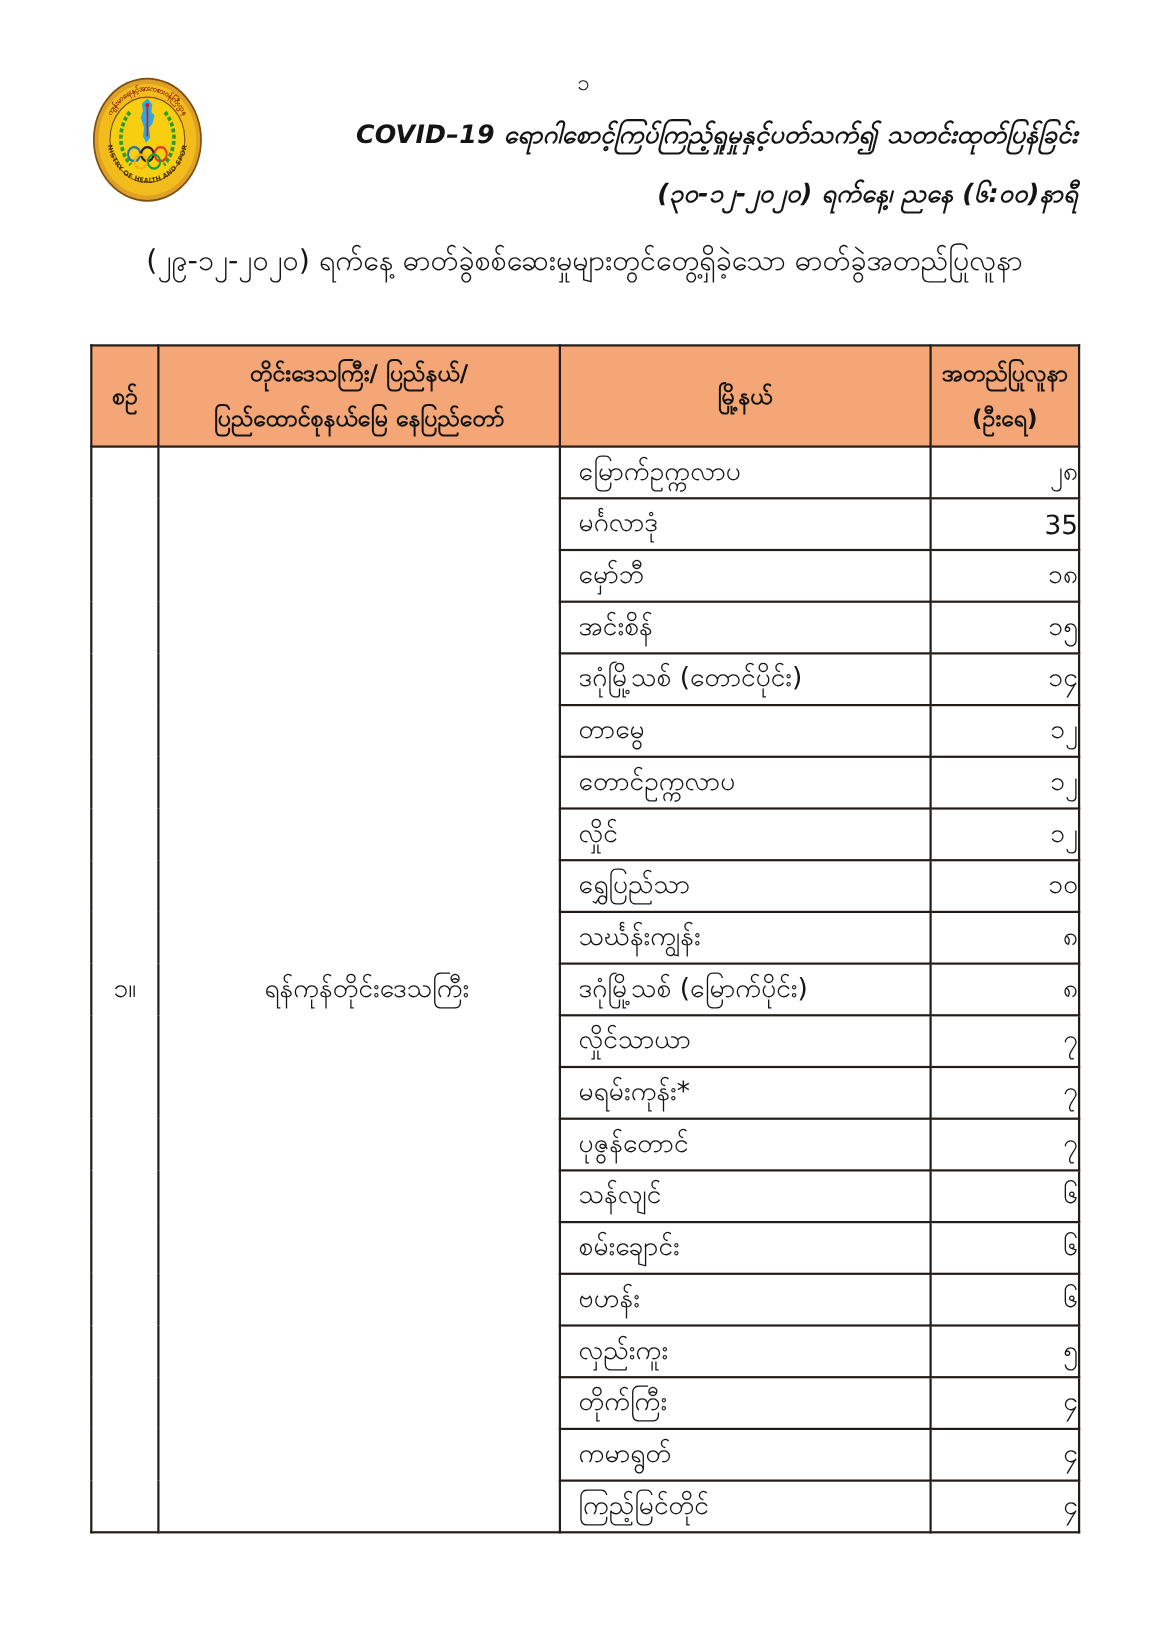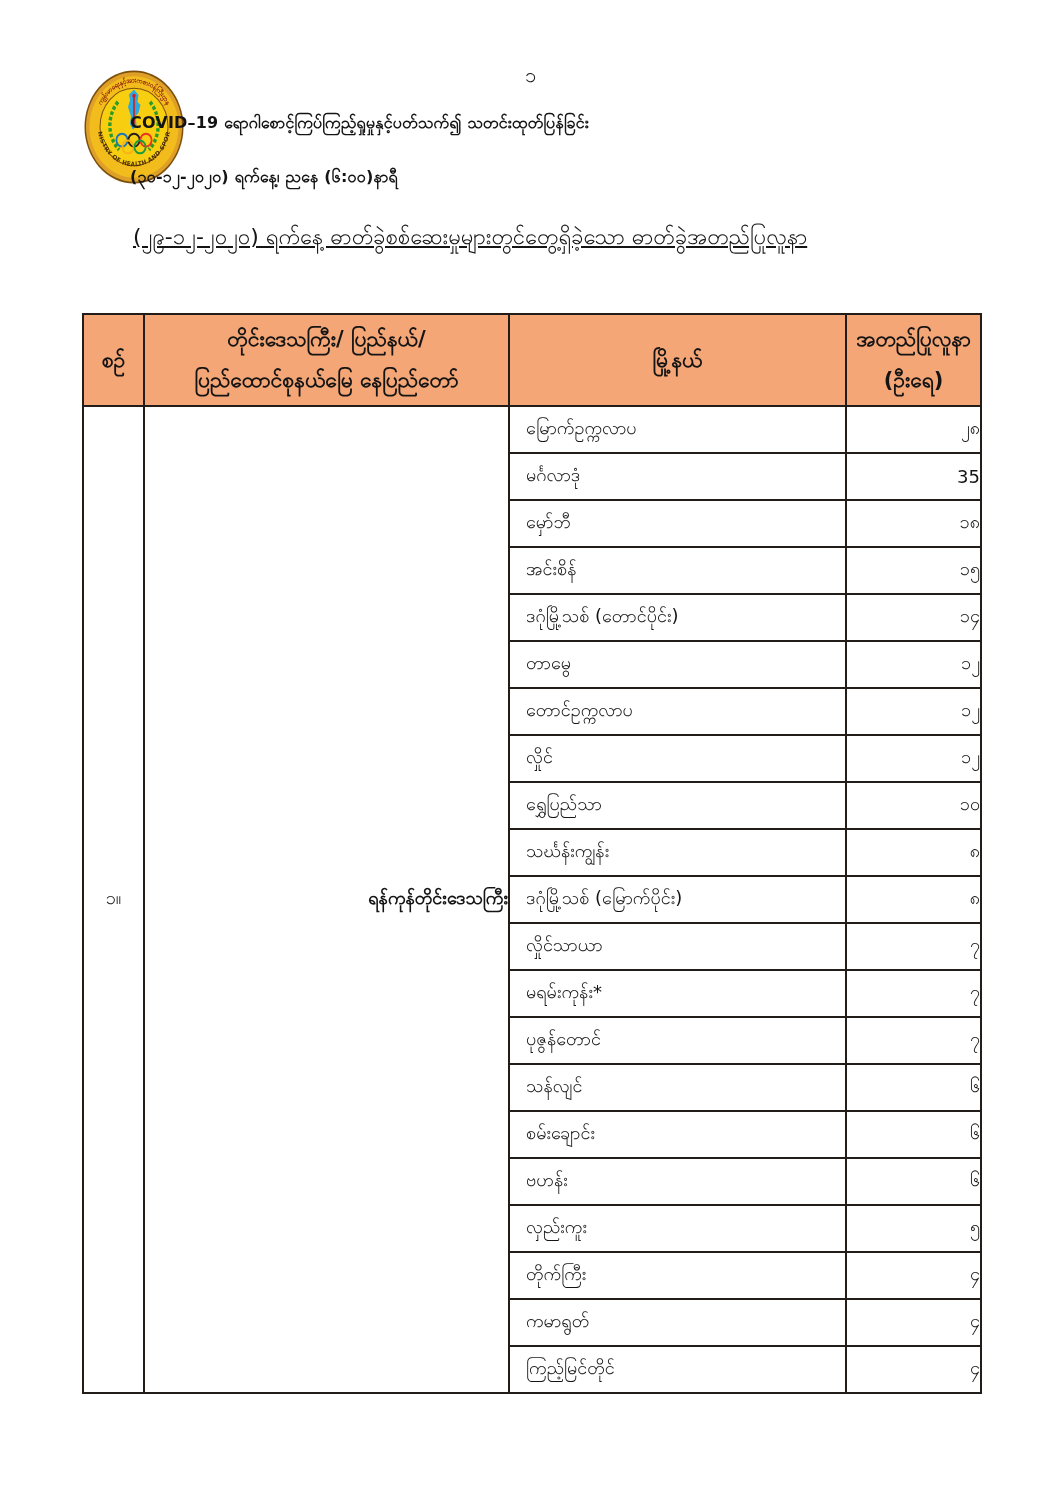--- a/index.html
+++ b/index.html
@@ -15,44 +15,45 @@
   .page-number {
     position: absolute; top: 60px; left: 0; width: 100%;
     text-align: center; font-size: 20px; line-height: 30px;
   }
 
   .logo { position: absolute; left: 84px; top: 70px; width: 100px; height: 114px; }
   .logo svg { width: 100%; height: 100%; }
 
   .title-line {
     position: absolute; left: 130px; width: 850px;
-    text-align: left; font-weight: bold; font-size: 16px; line-height: 40px;
+    text-align: right; font-weight: bold; font-size: 23px; line-height: 40px;
     letter-spacing: 0.2px;
+    font-style: italic;
   }
   .title-1 { top: 103px; }
   .title-2 { top: 157px; }
 
   .intro-line {
-    position: absolute; font-size: 22px; line-height: 38px; white-space: nowrap; text-decoration: underline;
+    position: absolute; font-size: 26px; line-height: 38px; white-space: nowrap;
   }
   .intro-1 { top: 218px; left: 133px; }
   .intro-2 { top: 265px; left: 84px; }
 
   table.report {
     position: absolute; left: 82px; top: 313px; width: 898px;
     border-collapse: collapse; table-layout: fixed; padding-left: 19px;
   }
   table.report th, table.report td { border: 2px solid #221d18; }
   table.report th {
     font-weight: bold; font-size: 21px; text-align: center; vertical-align: middle;
     white-space: pre-line; line-height: 1.95; height: 92px; padding: 0 4px;
   }
-  table.report td { font-size: 18px; height: 47px; vertical-align: middle; }
+  table.report td { font-size: 24px; height: 47px; vertical-align: middle; }
   td.col-no { text-align: center; }
-  td.col-region { text-align: right; padding-left: 14px; font-weight: bold; }
+  td.col-region { text-align: center; padding-left: 14px; }
   td.col-township { text-align: left; padding-left: 16px; }
   td.col-count { text-align: right; }
 </style>
 </head>
 <body>
 
 <div class="page">
 
   <div class="page-number">၁</div>
 

